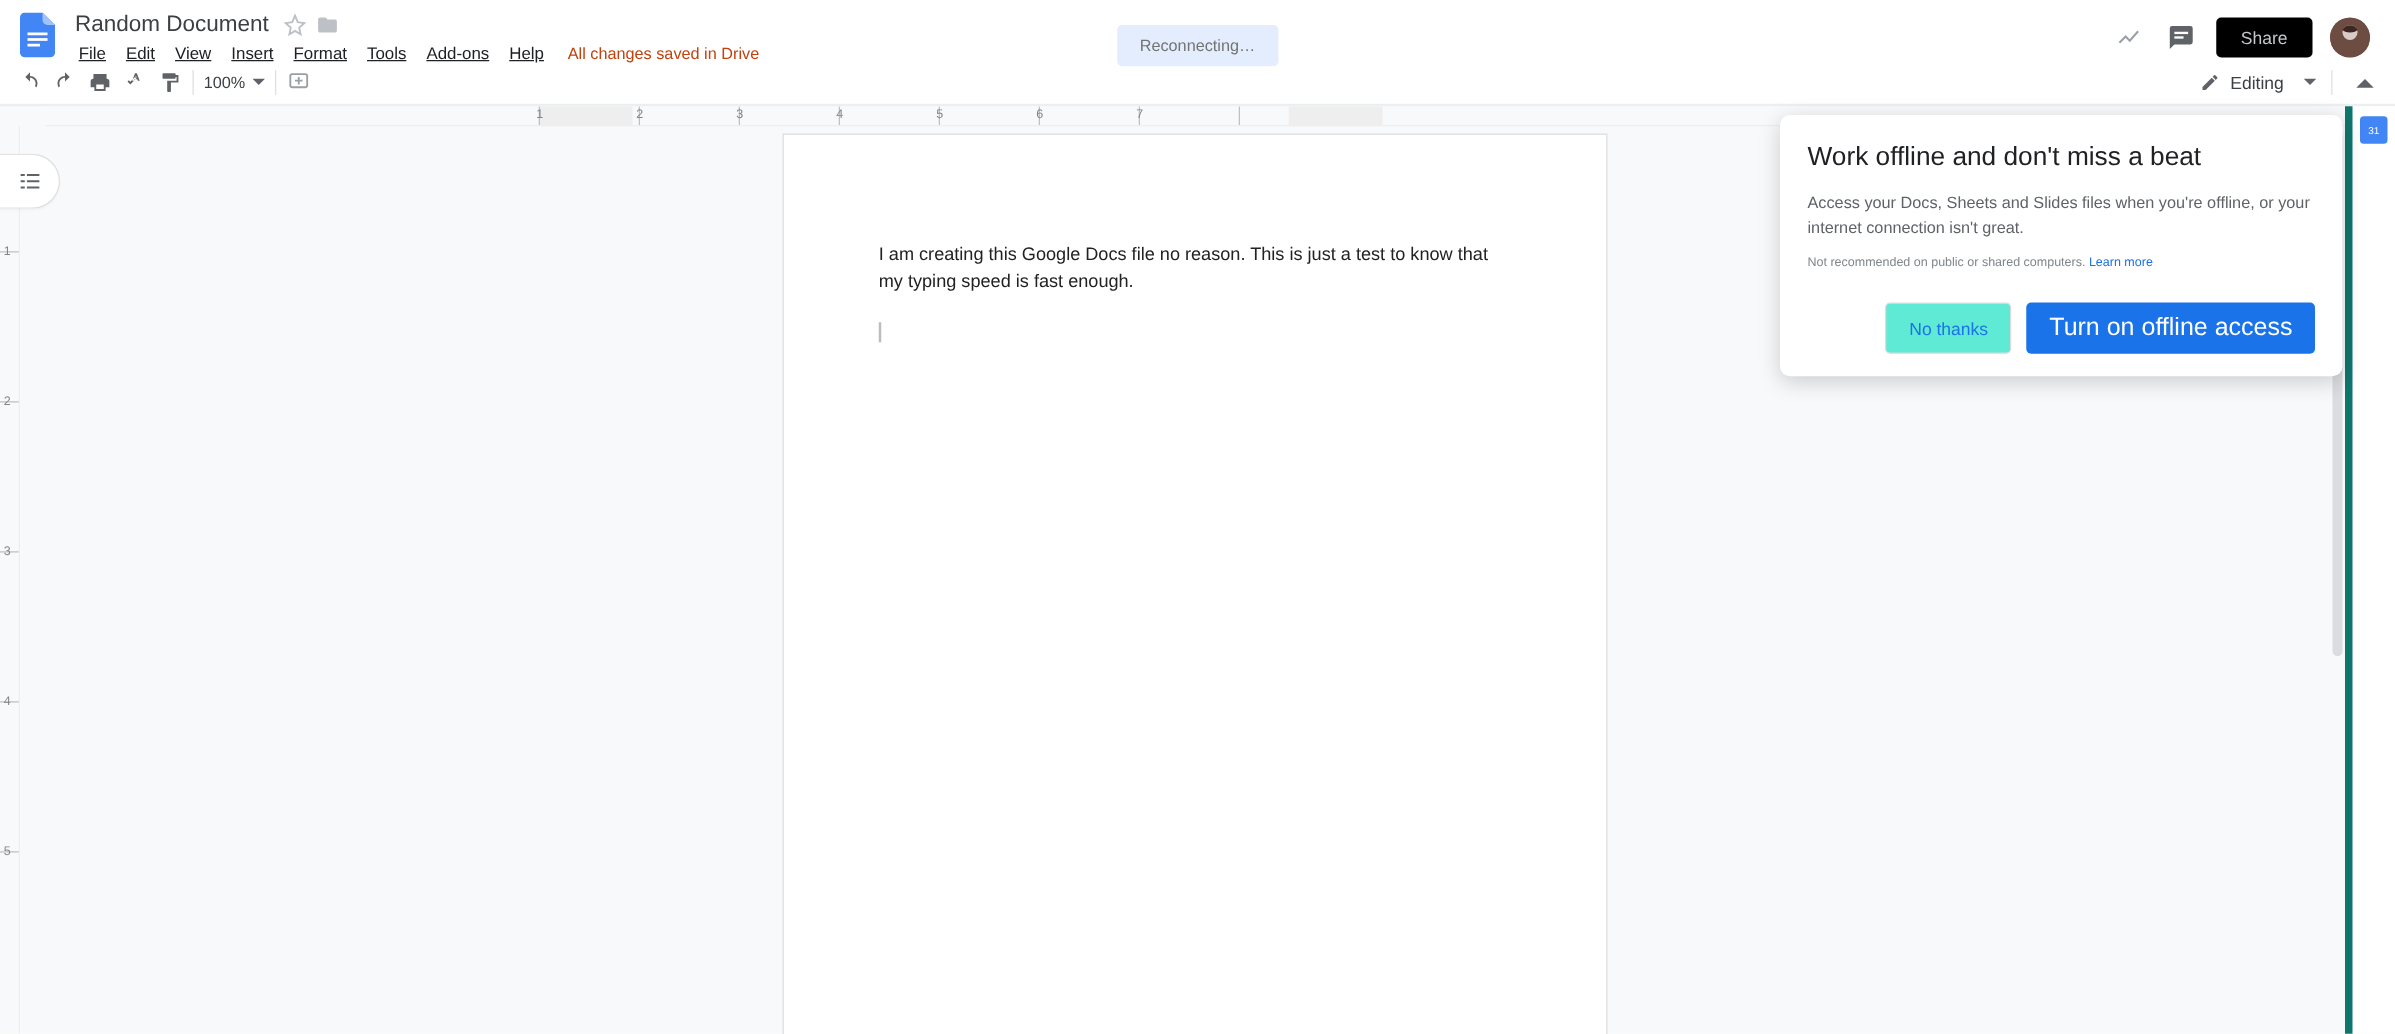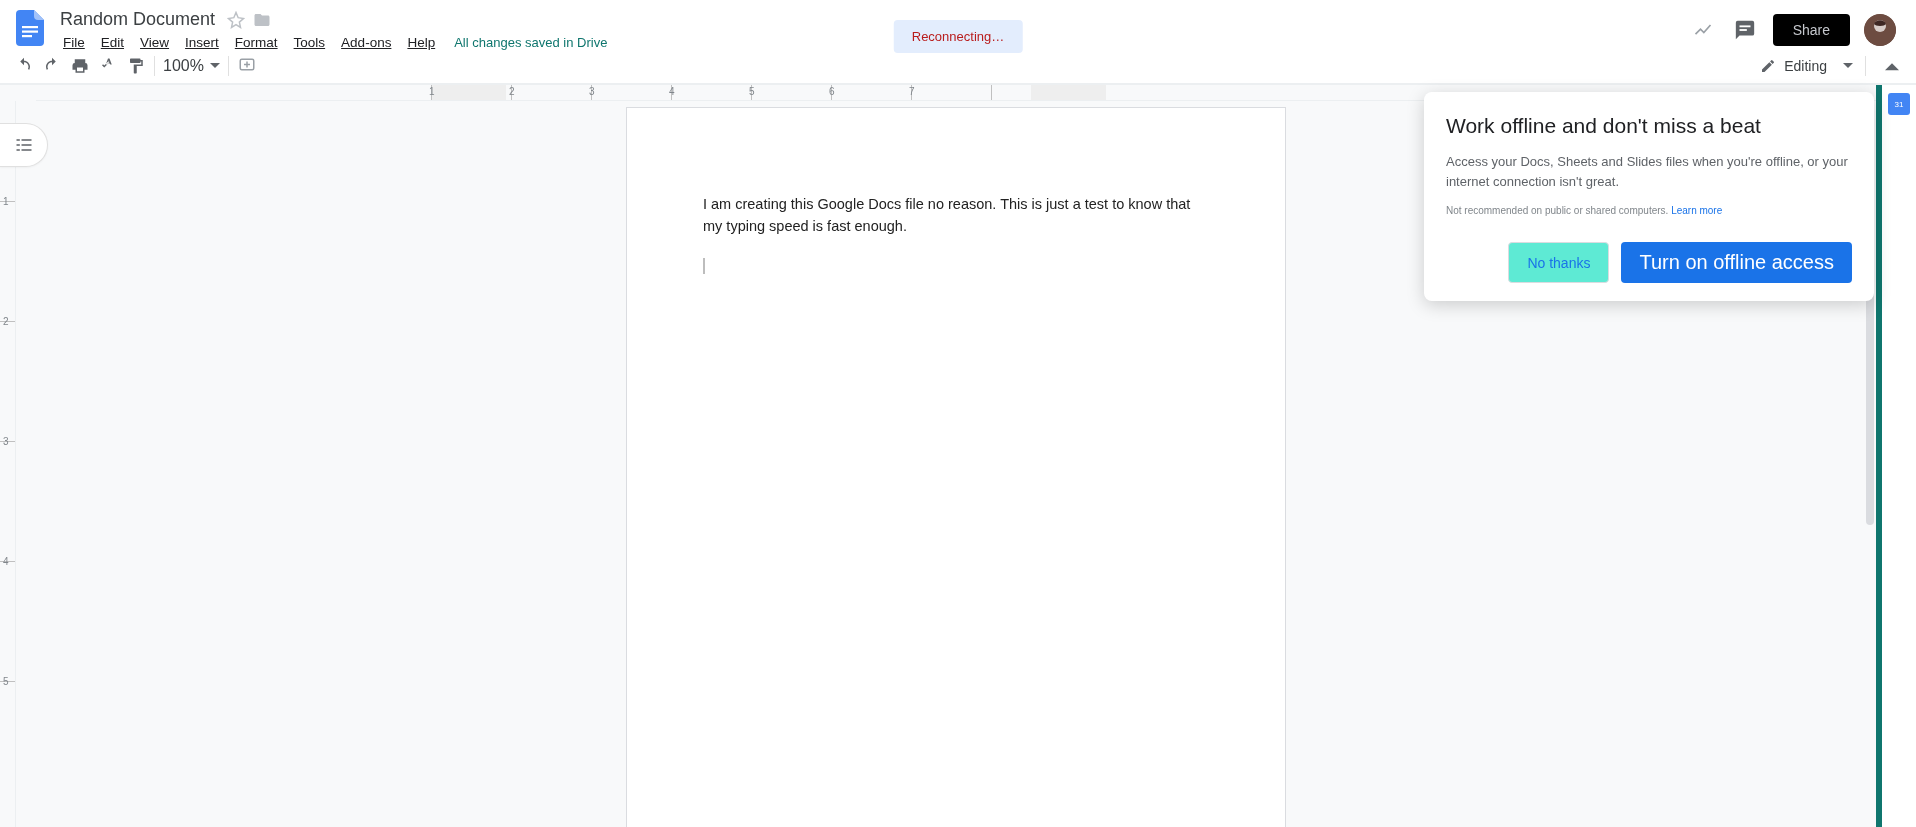--- a/index.html
+++ b/index.html
@@ -8,34 +8,34 @@
 
   
   .titlebar { display: flex; align-items: flex-start; padding: 8px 8px 0 8px; height: 48px; position: relative; }
   .docs-icon { width: 36px; height: 36px; margin: 2px 8px 0 4px; display: flex; align-items: center; justify-content: center; }
   .title-area { display: flex; flex-direction: column; }
   .title-row { display: flex; align-items: center; gap: 8px; }
   .doc-title { font-size: 18px; color: #3c4043; padding: 1px 4px; }
   .title-icon { color: #bdc1c6; cursor: pointer; display:flex; align-items:center; }
   .menu-bar { display: flex; align-items: center; gap: 2px; padding-top: 2px; }
   .menu-item { font-size: 13.5px; color: #202124; padding: 2px 7px; border-radius: 4px; cursor: pointer; text-decoration: underline; }
-  .save-status { font-size: 13px; color: #0f766e; padding: 2px 10px; }
-
-  .reconnect-toast { position: absolute; left: 50%; top: 20px; transform: translateX(-50%); background: #e3edfd; color: #b91c1c; font-size: 13px; padding: 9px 18px; border-radius: 4px; }
+  .save-status { font-size: 13px; color: #c2410c; padding: 2px 10px; }
+
+  .reconnect-toast { position: absolute; left: 50%; top: 20px; transform: translateX(-50%); background: #e3edfd; color: #737373; font-size: 13px; padding: 9px 18px; border-radius: 4px; }
 
   .header-right { margin-left: auto; display: flex; align-items: center; gap: 14px; padding-right: 12px; margin-top: 6px; }
   .icon-btn { width: 28px; height: 28px; display: flex; align-items: center; justify-content: center; color: #5f6368; cursor: pointer; border-radius: 4px; }
   .share-btn { background: #000000; color: #c4c7cc; font-size: 14px; padding: 8px 20px; border-radius: 4px; cursor: default; }
   .avatar { width: 32px; height: 32px; border-radius: 50%; background: linear-gradient(135deg,#8d6e63,#5d4037); cursor: pointer; overflow:hidden; }
 
   
   .toolbar { display: flex; align-items: center; height: 36px; border-bottom: 1px solid #eceff1; padding: 0 10px; }
   .tool-btn { width: 28px; height: 28px; display:flex; align-items:center; justify-content:center; color:#5f6368; cursor:pointer; border-radius:2px;}
   .tool-sep { width:1px; height:20px; background:#e0e0e0; margin: 0 4px; }
-  .zoom-box { display:flex; align-items:center; font-size:16px; color:#3c4043; padding: 0 4px; gap:6px; cursor:pointer;justify-content:center;}
+  .zoom-box { display:flex; align-items:center; font-size:13px; color:#3c4043; padding: 0 4px; gap:6px; cursor:pointer;justify-content:center;}
   .editing-pill { margin-left:auto; display:flex; align-items:center; gap:8px; font-size:14px; color:#3c4043; }
   .editing-main { display:flex; align-items:center; gap:8px; padding: 4px 8px; border-radius: 4px; cursor:pointer;}
   .dropdown-caret { color:#5f6368; }
   .collapse-btn { width:28px; height:28px; display:flex;align-items:center;justify-content:center;color:#5f6368; cursor:pointer;}
 
   
   .workspace { position: absolute; top: 84px; bottom: 0; left: 0; right: 0; background: #f8f9fa; border-top: 1px solid #eceff1; overflow:hidden; }
   .side-panel { position:absolute; right:0; top:0; bottom:0; width:40px; background:#fff; border-left:6px solid #0f766e; display:flex; flex-direction:column; align-items:center; padding-top:8px; gap:12px;}
   .side-app { width:22px; height:22px; border-radius:3px; cursor:pointer; font-size:8px; color:#fff; display:flex; align-items:center; justify-content:center; }
   .cal  { background:#4285f4; }

